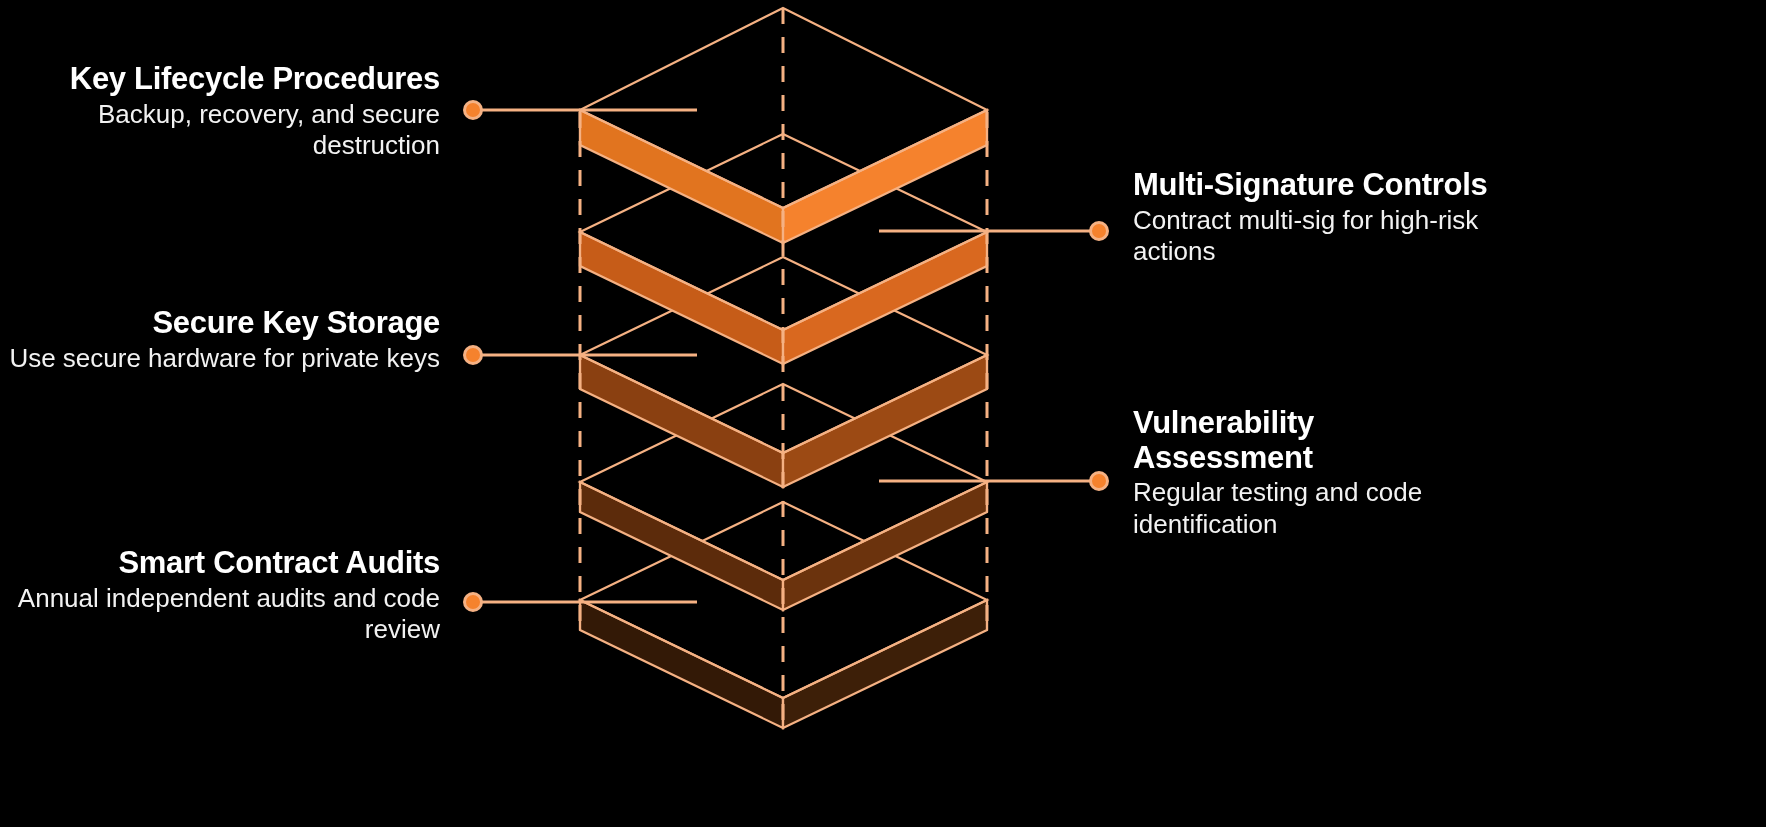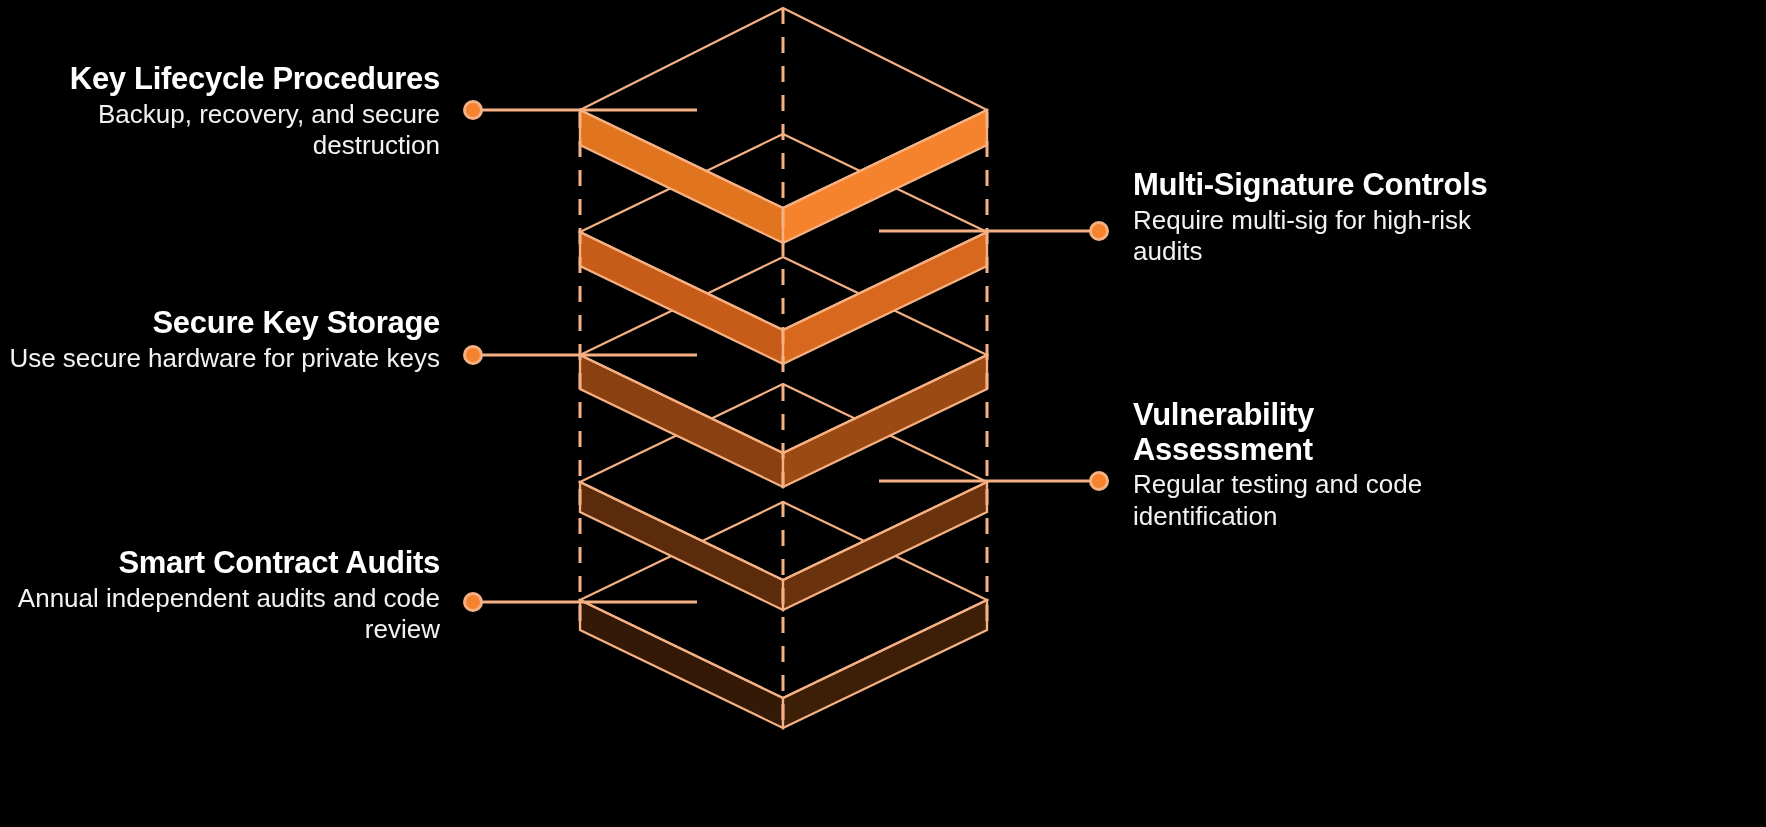--- a/index.html
+++ b/index.html
@@ -70,21 +70,21 @@
   
   #callout-key-lifecycle { left: -8px;  top: 62px;  width: 448px; }
   #callout-secure-storage { left: -8px;  top: 306px; width: 448px; }
   #callout-smart-contract { left: -8px;  top: 546px; width: 448px; }
 
   #callout-multi-sig      { left: 1133px; top: 168px; width: 640px; }
   #callout-vulnerability  { left: 1133px; top: 398px; width: 420px; }
 
   #callout-multi-sig .c-desc,
   #callout-vulnerability .c-desc { max-width: 400px; }
-  #callout-vulnerability .c-title { white-space: normal; max-width: 300px; }
+  #callout-vulnerability .c-title { white-space: normal; max-width: 300px; margin-top: 8px; }
 </style>
 </head>
 <body>
 
 <div id="stage">
 
   <svg id="iso-svg" viewBox="0 0 1766 827">
     <defs></defs>
 
     <g>
@@ -175,21 +175,21 @@
     <div class="c-desc">Use secure hardware for private keys</div>
   </div>
 
   <div class="callout left" id="callout-smart-contract">
     <div class="c-title">Smart Contract Audits</div>
     <div class="c-desc">Annual independent audits and code review</div>
   </div>
 
   <div class="callout right" id="callout-multi-sig">
     <div class="c-title">Multi-Signature Controls</div>
-    <div class="c-desc">Require multi-sig for high-risk audits</div>
+    <div class="c-desc">Contract multi-sig for high-risk actions</div>
   </div>
 
   <div class="callout right wrap-title" id="callout-vulnerability">
     <div class="c-title">Vulnerability Assessment</div>
     <div class="c-desc">Regular testing and code identification</div>
   </div>
 
 </div>
 
 </body></html>

